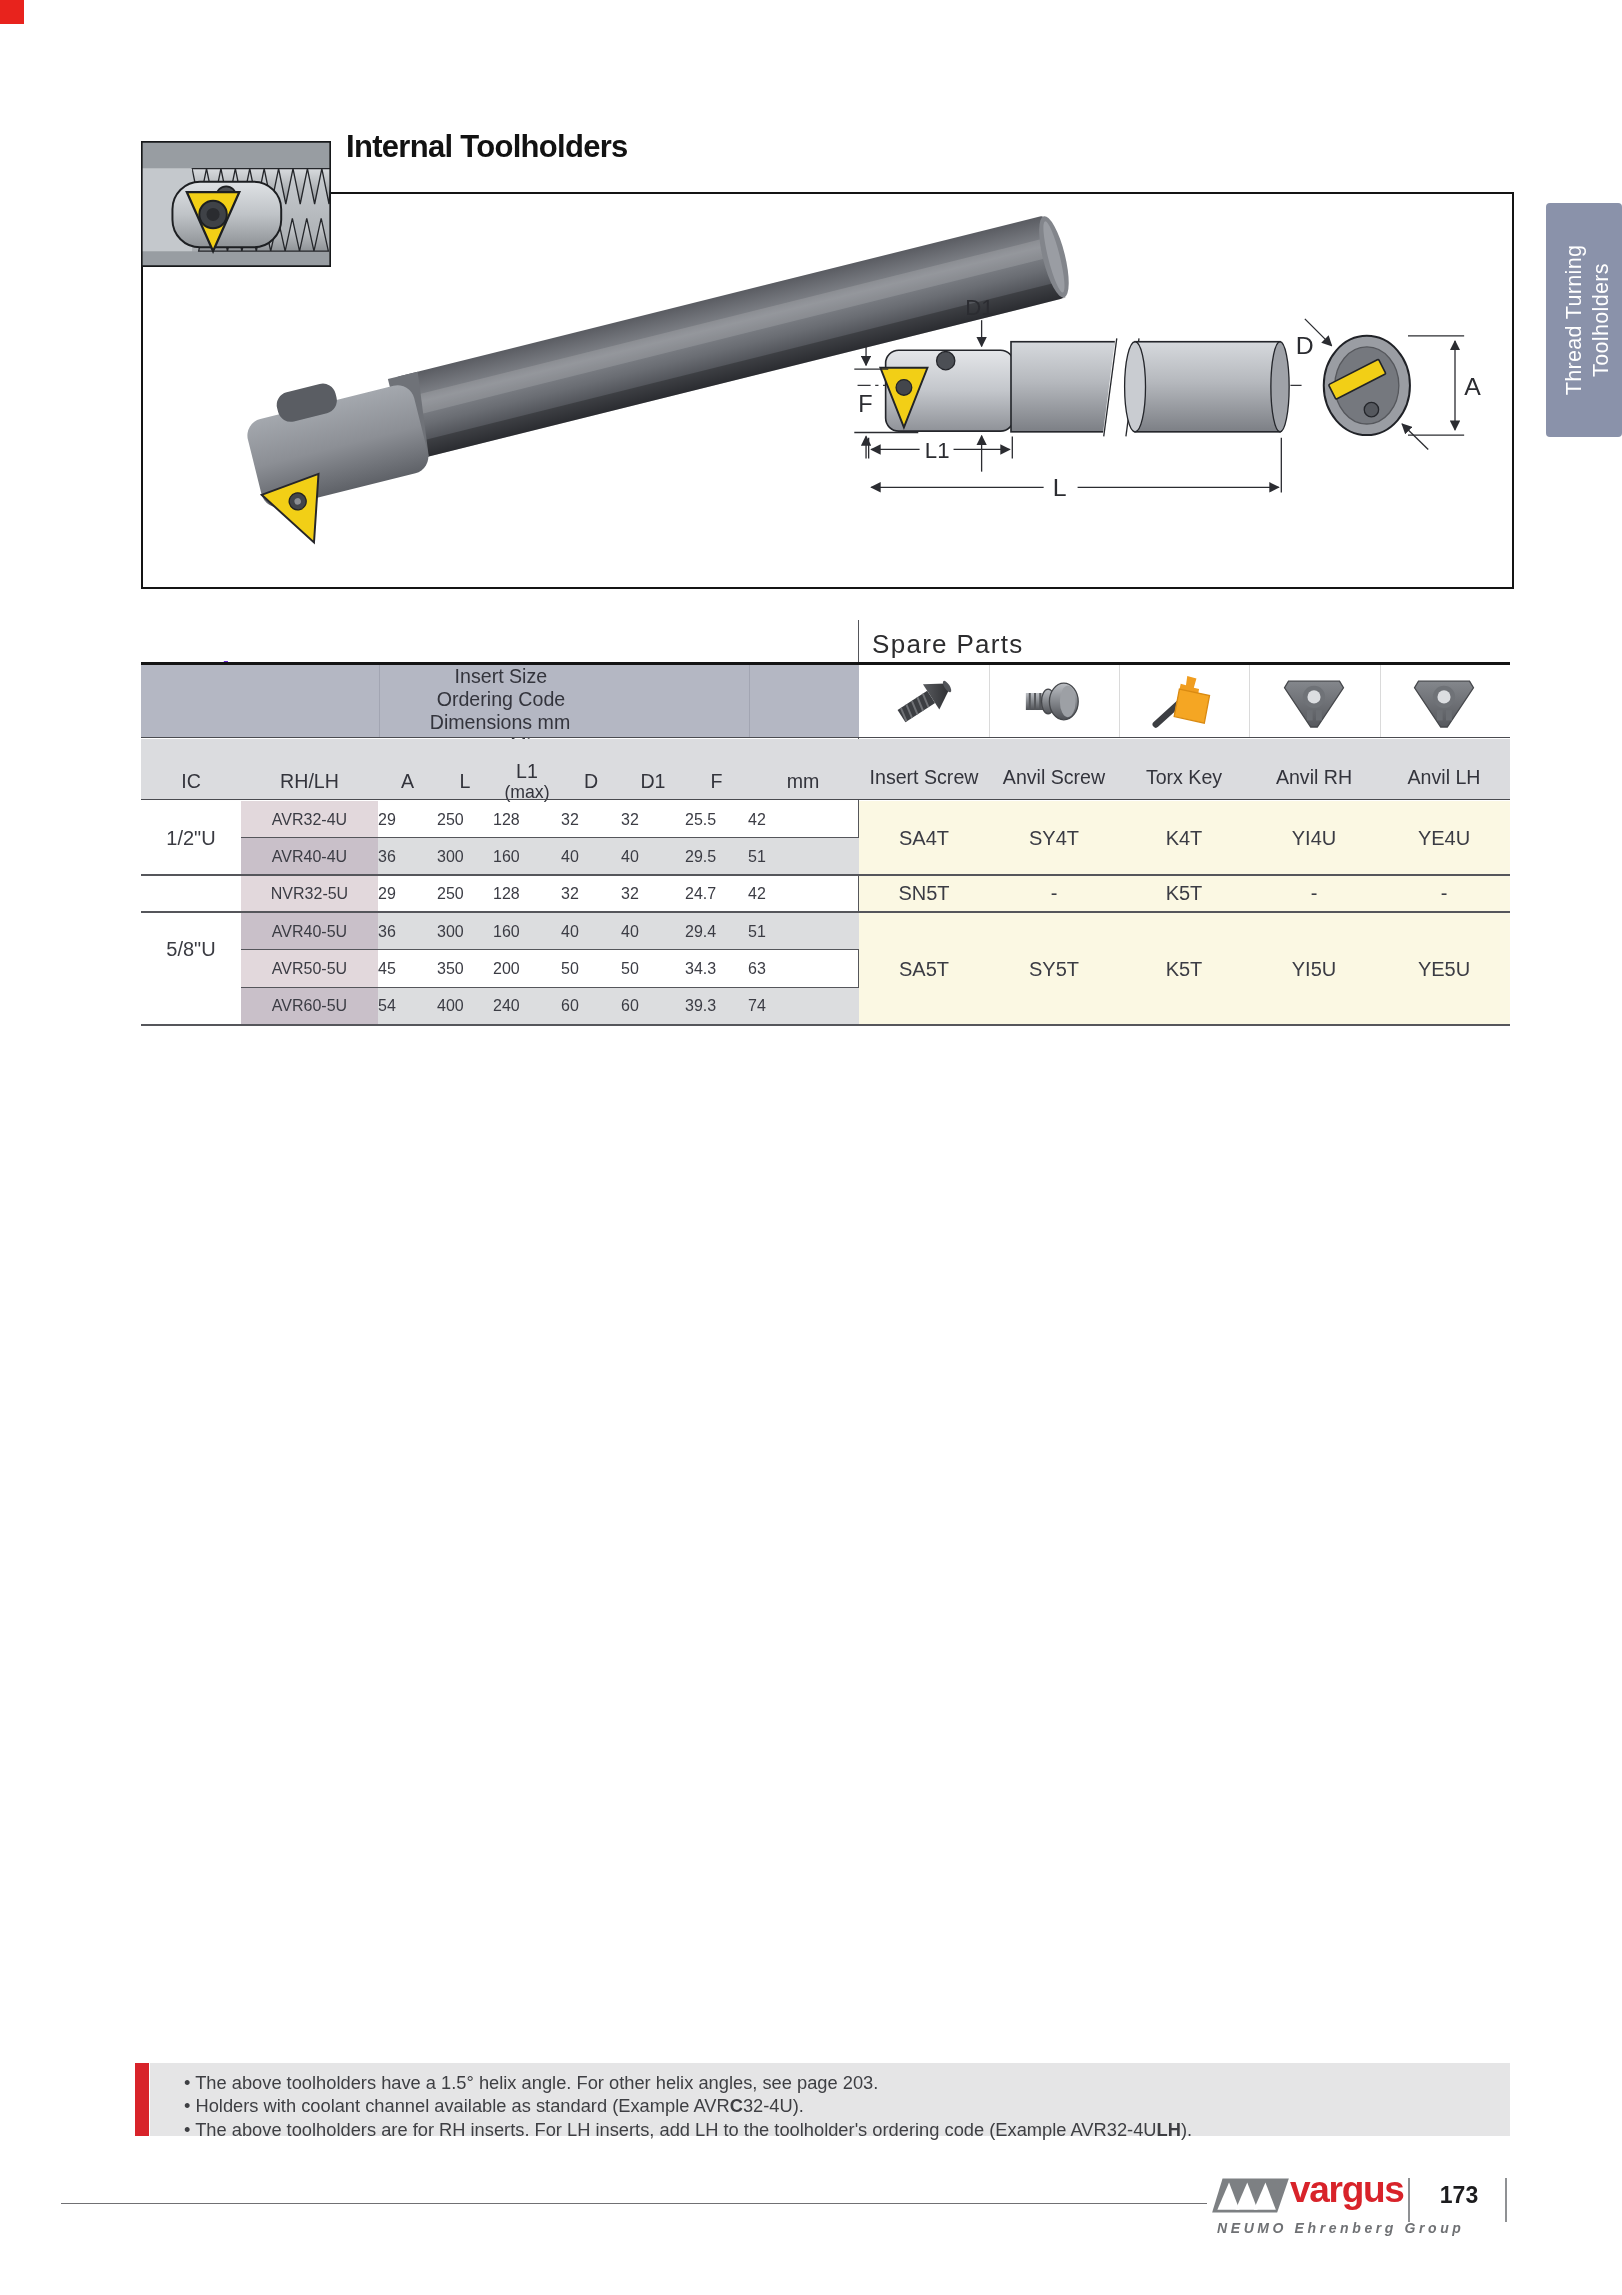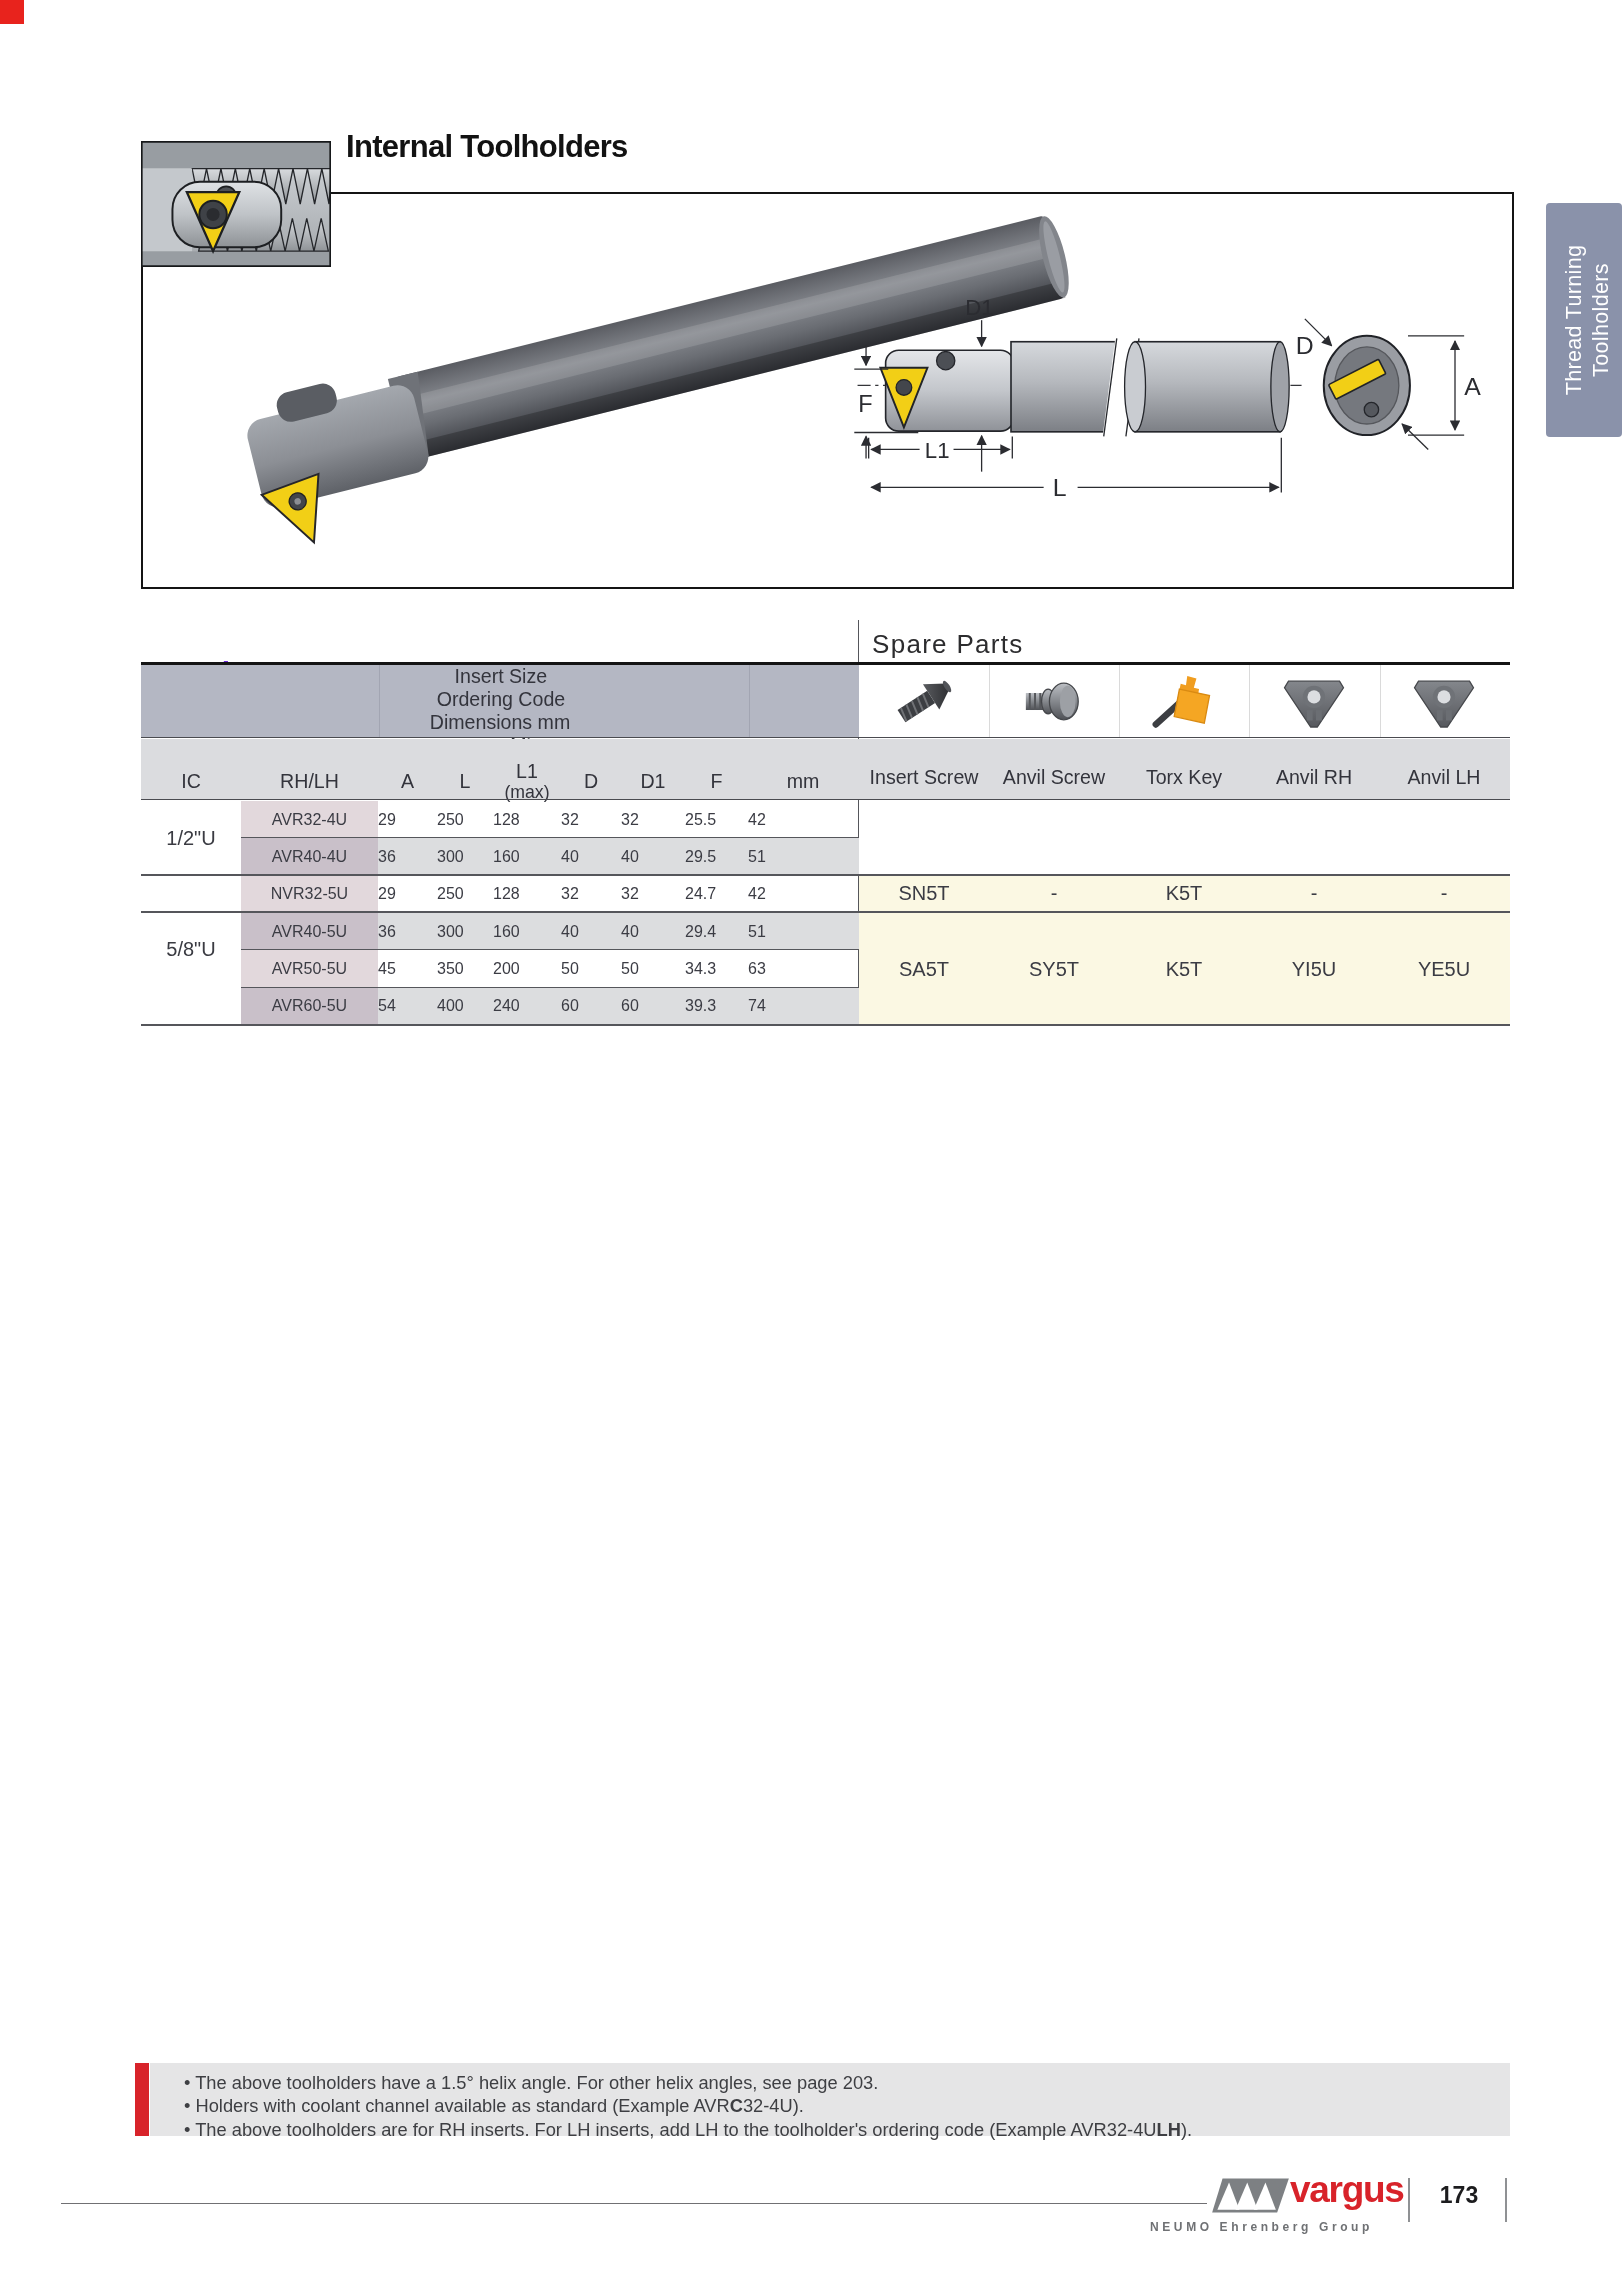--- a/index.html
+++ b/index.html
@@ -63,21 +63,21 @@
   
   .note-red{left:135px;top:2063px;width:14.4px;height:73px;background:#d8232a;}
   .note-box{left:150px;top:2063px;width:1360px;height:73px;background:#e5e5e6;box-sizing:border-box;padding:7.9px 0 0 34px;}
   .note-line{font-size:18.3px;color:#3e3f43;line-height:23.6px;font-weight:400;}
   .note-line b{font-weight:700;}
 
   
   .f-line{left:61px;top:2203px;width:1146px;height:1.3px;background:#707073;}
   .logo-mark{left:1212px;top:2176px;width:77px;height:39px;}
   .logo-text{left:1290px;top:2169px;font-size:37px;font-weight:700;color:#d8232a;letter-spacing:-1.3px;}
-  .logo-sub{left:1150px;top:2220px;font-size:12px;letter-spacing:3.6px;color:#6f7174;font-weight:700;white-space:nowrap;}
+  .logo-sub{left:1217px;top:2220px;font-size:14px;letter-spacing:3.6px;color:#6f7174;font-weight:700;white-space:nowrap;font-style:italic;}
   .pbar{top:2178px;width:2px;height:44px;background:#8f9194;}
   .page-num{left:1413px;top:2182px;width:92px;text-align:center;font-size:23px;font-weight:600;color:#1c1c1e;}
 
   svg text{font-family:"Liberation Sans","DejaVu Sans",sans-serif;}
 </style>
 </head>
 <body>
 
 <div id="page">
 
@@ -339,20 +339,27 @@
       <div class="hrow2R">
         <div class="h2s">Insert Screw</div>
         <div class="h2s">Anvil Screw</div>
         <div class="h2s">Torx Key</div>
         <div class="h2s">Anvil RH</div>
         <div class="h2s">Anvil LH</div>
       </div>
     </div>
     <div class="hline" style="top:137px"></div>
 
+    <div class="sband" style="top:139px;height:75px">
+      <div class="scell">SA4T</div>
+      <div class="scell">SY4T</div>
+      <div class="scell">K4T</div>
+      <div class="scell">YI4U</div>
+      <div class="scell">YE4U</div>
+    </div>
     <div class="sband" style="top:213px;height:37px">
       <div class="scell">SN5T</div>
       <div class="scell">-</div>
       <div class="scell">K5T</div>
       <div class="scell">-</div>
       <div class="scell">-</div>
     </div>
     <div class="sband" style="top:251px;height:112px">
       <div class="scell">SA5T</div>
       <div class="scell">SY5T</div>

